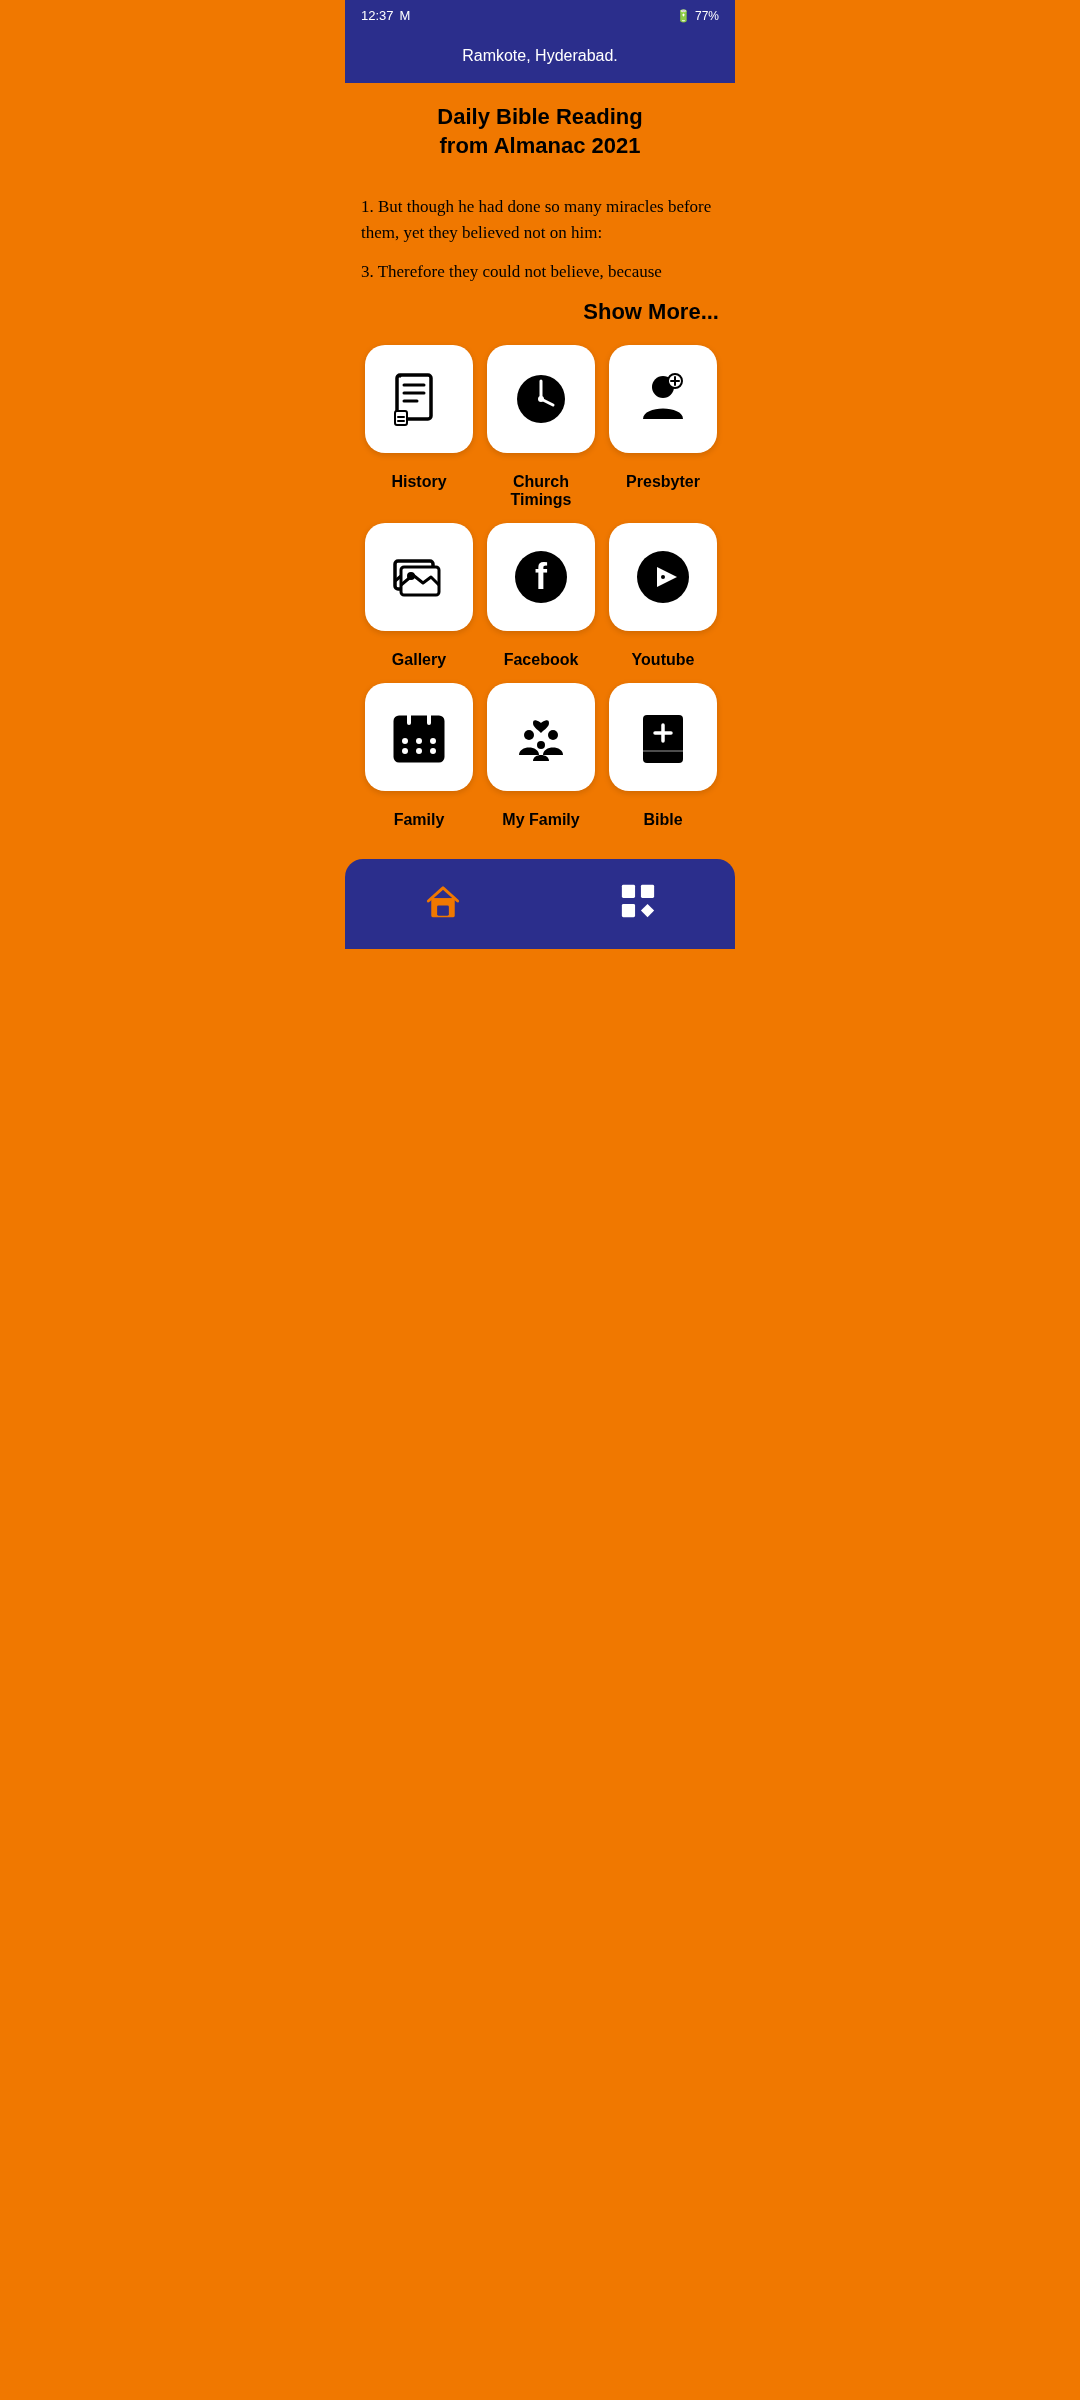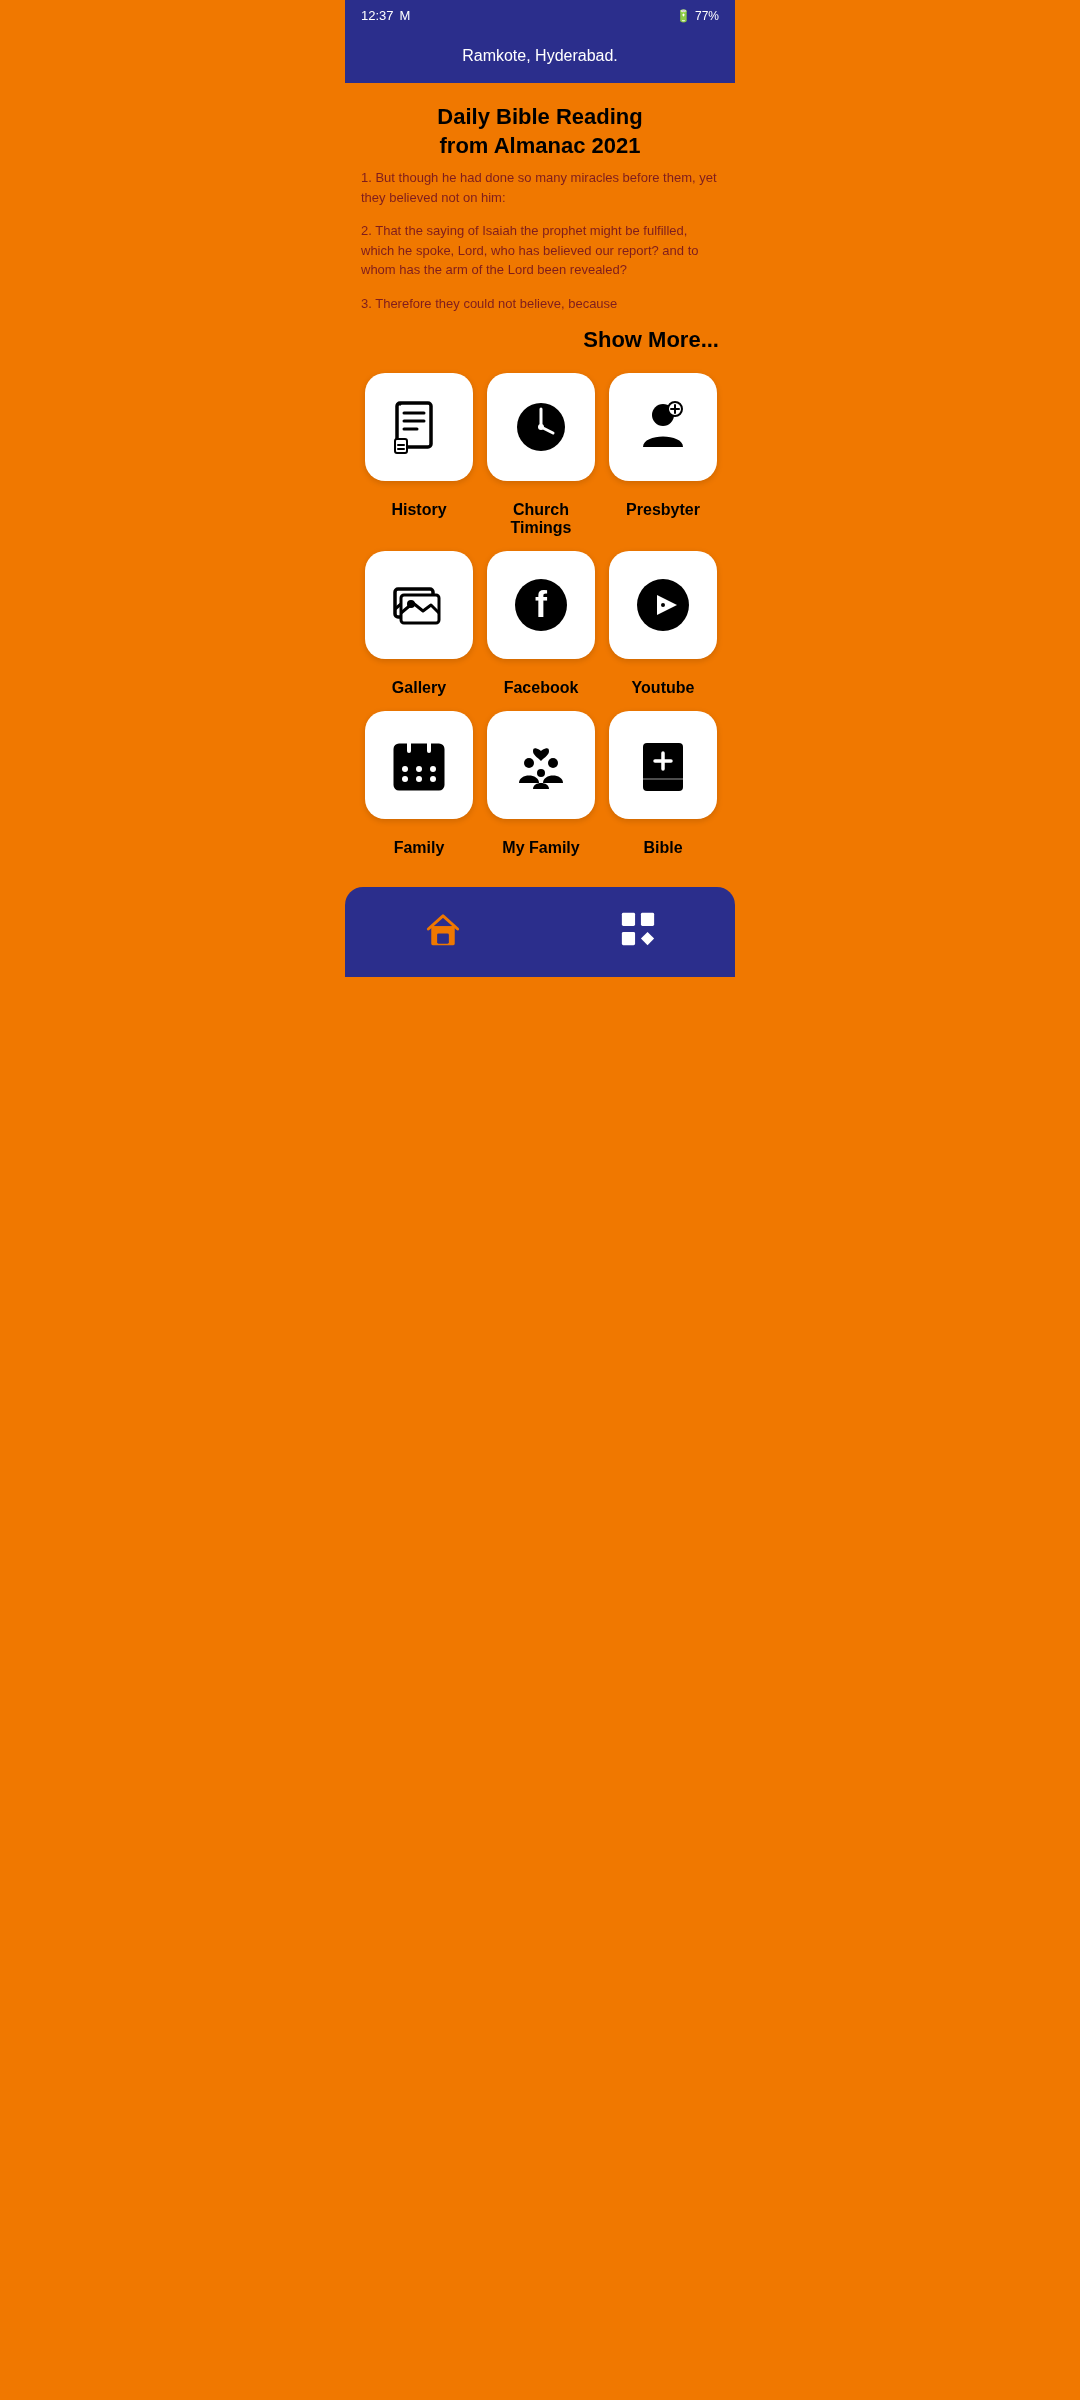--- a/index.html
+++ b/index.html
@@ -57,28 +57,29 @@
       padding: 20px 16px 10px;
     }
 
     
     .bible-reading-title {
       font-size: 22px;
       font-weight: 800;
       text-align: center;
       color: #000;
       line-height: 1.3;
-      margin-bottom: 8px;
+      margin-bottom: 34px;
     }
 
     .bible-text {
-      font-size: 13px;
-      color: #7f1d1d;
+      font-size: 17px;
+      color: #000000;
       line-height: 1.5;
       margin-bottom: 14px;
+      font-family: Liberation Serif, serif;
     }
 
     .show-more {
       font-size: 22px;
       font-weight: 800;
       color: #000;
       text-align: right;
       margin-bottom: 20px;
       cursor: pointer;
     }
@@ -162,21 +163,20 @@
 
 <div class="header">
   <div class="header-subtitle">Ramkote, Hyderabad.</div>
 </div>
 
 <div class="main">
 
   <div class="bible-reading-title">Daily Bible Reading<br>from Almanac 2021</div>
 
   <div class="bible-text">1. But though he had done so many miracles before them, yet they believed not on him:</div>
-  <div class="bible-text">2. That the saying of Isaiah the prophet might be fulfilled, which he spoke, Lord, who has believed our report? and to whom has the arm of the Lord been revealed?</div>
   <div class="bible-text">3. Therefore they could not believe, because</div>
 
   <div class="show-more">Show More...</div>
 
   <div class="icons-grid">
 
     <div class="icon-item">
       <div class="icon-box">
         <svg viewBox="0 0 60 60" fill="none" xmlns="http://www.w3.org/2000/svg">
           <rect x="8" y="6" width="34" height="44" rx="3" stroke="black" stroke-width="3.5" fill="none"></rect>

